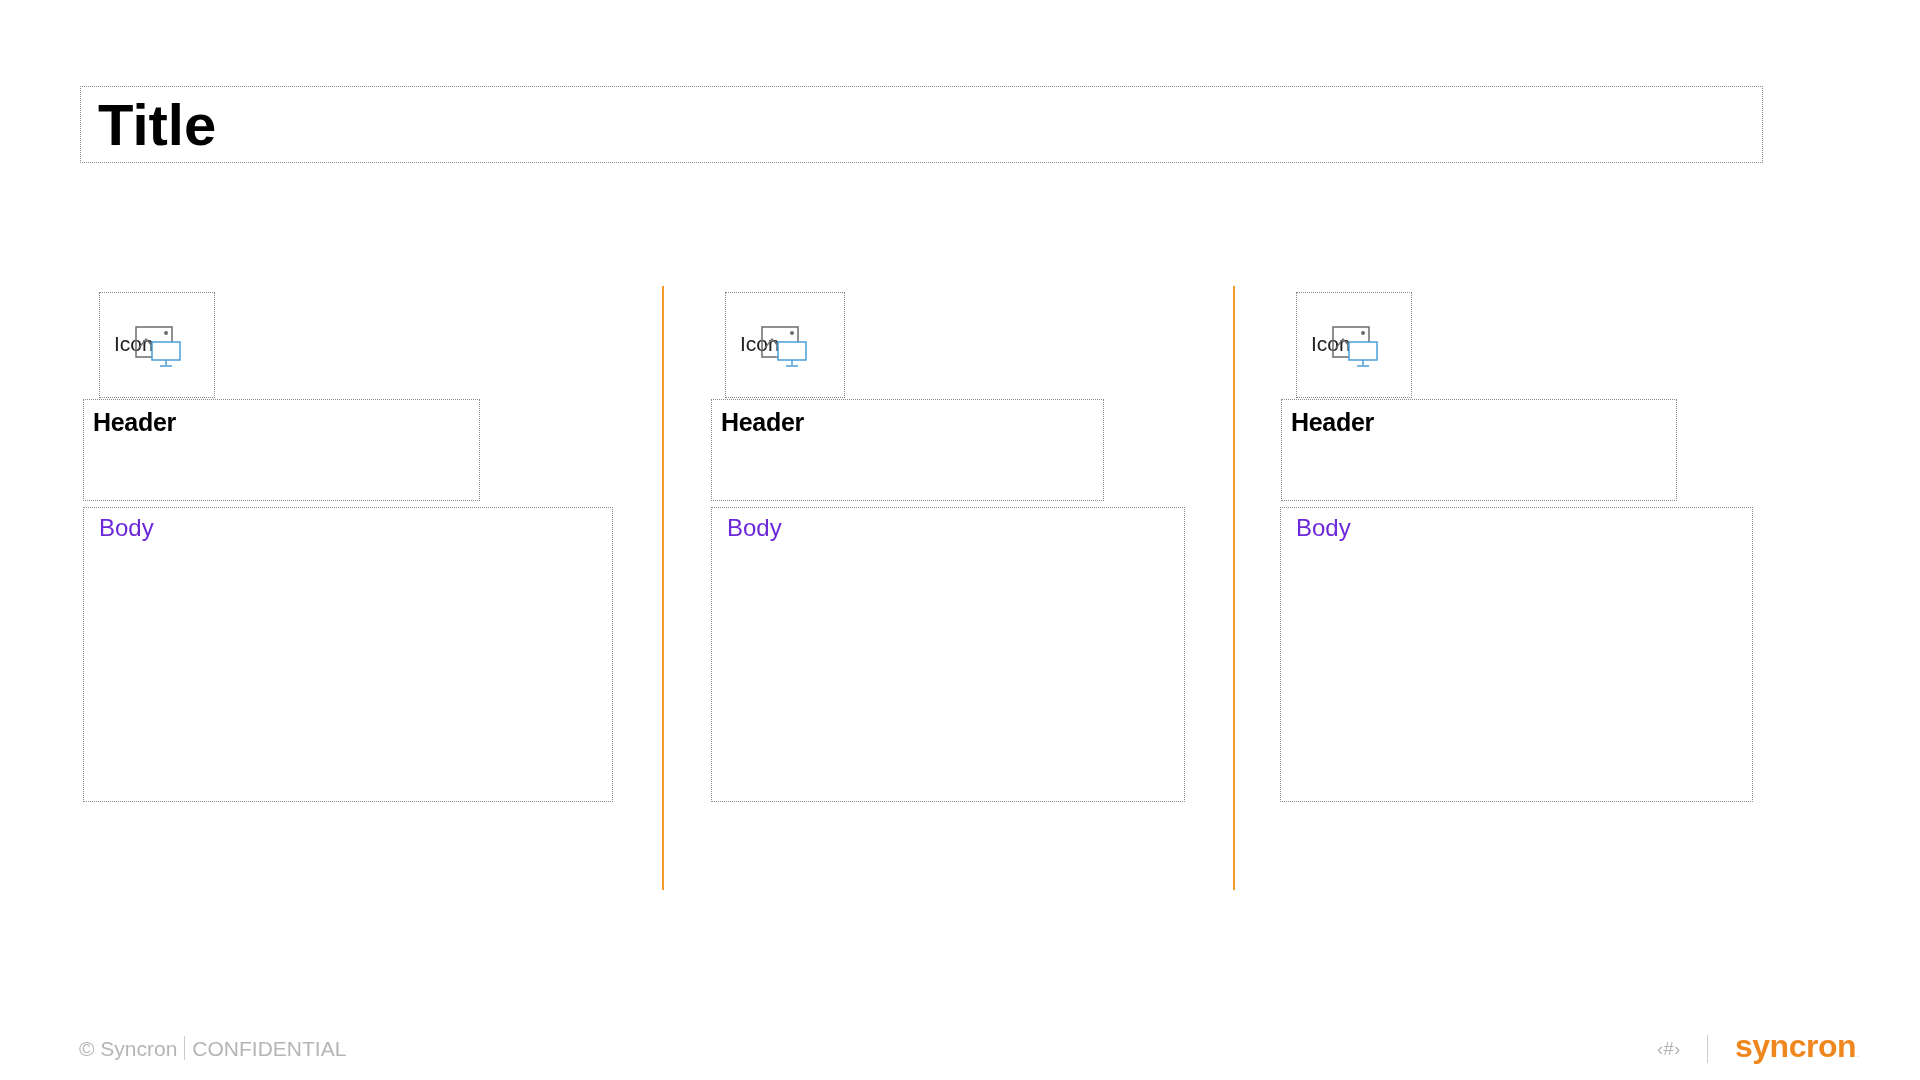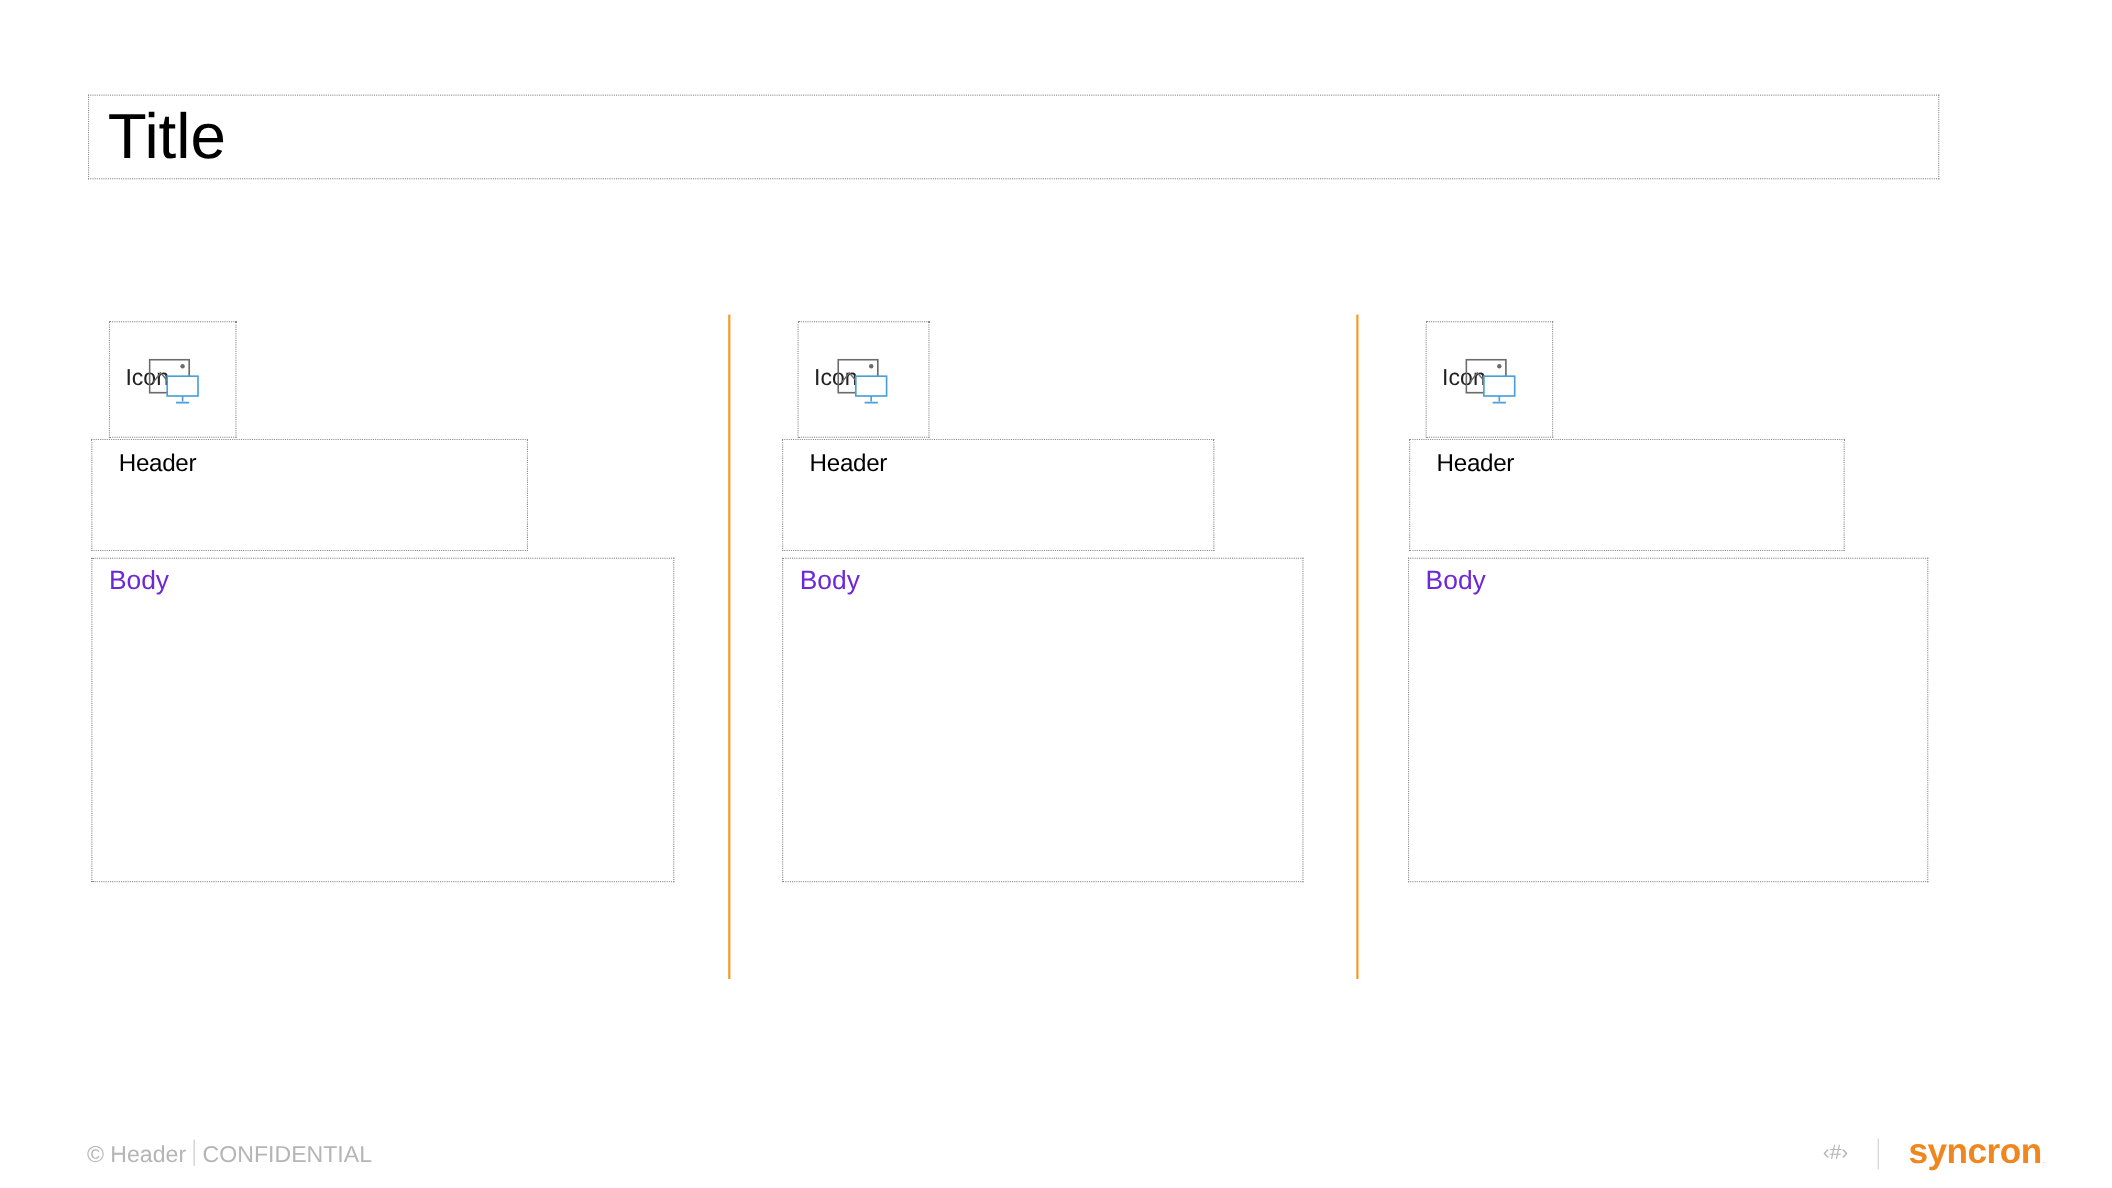--- a/index.html
+++ b/index.html
@@ -2,26 +2,26 @@
 <html><head>
   <meta charset="utf-8">
   <style>
     html, body { margin: 0; padding: 0; }
     body {
       width: 1920px; height: 1080px; position: relative; overflow: hidden;
       background: #ffffff; font-family: "Liberation Sans", sans-serif; color: #000;
     }
     .ph { position: absolute; box-sizing: border-box; border: 1.5px dotted #8a8a8a; background: transparent; }
     .title-box { left: 80px; top: 86px; width: 1683px; height: 77px; }
-    .title-text { position: absolute; left: 17px; top: 6px; font-size: 58px; font-weight: 400; letter-spacing: 0px; line-height: 1.1; text-align: center; }
+    .title-text { position: absolute; left: 17px; top: 6px; font-size: 58px; font-weight: 700; letter-spacing: 0px; line-height: 1.1; text-align: center; }
     .icon-box { width: 116px; height: 106px; }
     .icon-label { position: absolute; left: 14px; top: 39px; font-size: 21px; color: #222; }
     .icon-glyph { position: absolute; left: 35px; top: 33px; width: 50px; height: 44px; }
     .header-box { height: 102px; }
-    .header-text { position: absolute; left: 24px; top: 8px; font-size: 22px; font-weight: 400; letter-spacing: -0.3px; }
+    .header-text { position: absolute; left: 9px; top: 8px; font-size: 25px; font-weight: 700; letter-spacing: -0.3px; }
     .body-box { height: 295px; }
     .body-text { position: absolute; left: 15px; top: 6px; font-size: 24px; font-weight: 300; color: #6d28d9; }
     .sep { position: absolute; width: 2px; background: #f39a2b; top: 286px; height: 604px; }
     .footer-left { position: absolute; left: 79px; top: 1036px; font-size: 21px; color: #b5b5b5; font-weight: 300; }
     .footer-left .bar { display: inline-block; width: 1px; height: 24px; background: #c8c8c8; vertical-align: -4px; margin: 0 7px; }
     .page-num { position: absolute; left: 1657px; top: 1038px; font-size: 19px; color: #b5b5b5; }
     .footer-sep { position: absolute; left: 1707px; top: 1035px; width: 1px; height: 28px; background: #cfcfcf; }
     .logo { position: absolute; left: 1735px; top: 1028px; font-size: 32px; font-weight: 700; color: #f0871e; letter-spacing: -0.5px; }
     .logo .tm { font-size: 7px; font-weight: 400; vertical-align: baseline; margin-left: 1px; }
   </style>
@@ -84,19 +84,19 @@
   </svg>
 </div>
 <div class="ph header-box" style="left:1281px; top:399px; width:396px;">
   <div class="header-text">Header</div>
 </div>
 <div class="ph body-box" style="left:1280px; top:507px; width:473px;">
   <div class="body-text">Body</div>
 </div>
 
 <div class="footer-left">
-  <span>© Header</span><span class="bar"></span><span>CONFIDENTIAL</span>
+  <span>© Syncron</span><span class="bar"></span><span>CONFIDENTIAL</span>
 </div>
 <div class="page-num">‹#›</div>
 <div class="footer-sep"></div>
 <div class="logo">
   <span>syncron</span><span class="tm">.</span>
 </div>
 
 </body></html>

